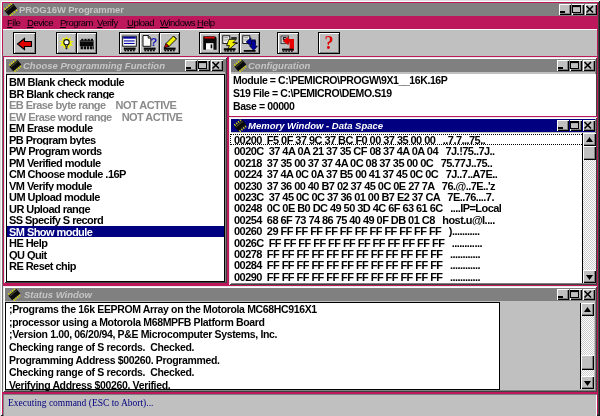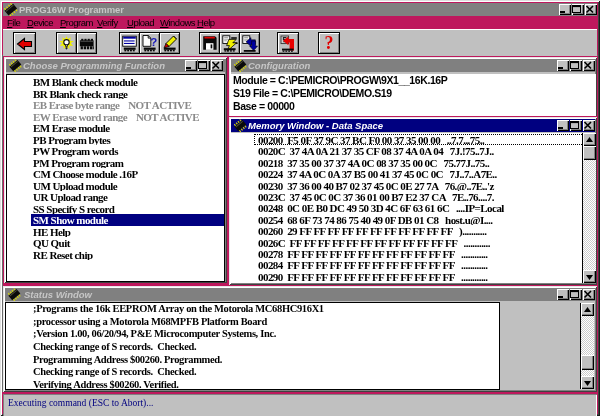--- a/index.html
+++ b/index.html
@@ -40,21 +40,21 @@
 .win { background:#c0c0c0;
   box-shadow: inset 1px 1px 0 #e8e8e8, inset -1px -1px 0 #404040,
               inset 2px 2px 0 #fff, inset -2px -2px 0 #808080; }
 .tbar { position:absolute; left:2px; top:2px; right:2px; height:13px;
   background:#808080; color:#c6c6c6; font-weight:bold; font-size:9.5px;
   line-height:13px;font-style:italic; }
 .tbar.active { background:#000080; color:#fff; }
 .tbar .txt { position:absolute; left:17px; top:0; white-space:nowrap; }
 .tbar .capbtn { top:1px; }
 .content { position:absolute; background:#fff; border:1px solid #000; }
-.mono { font-family:Liberation Serif, serif; font-weight:bold; color:#000;padding-left:24px; }
+.mono { font-family:Liberation Sans, sans-serif; font-weight:bold; color:#000; }
 .mono .row { white-space:pre; overflow:hidden; }
 
 
 #win-choose { left:4px; top:57px; width:223px; height:226px; }
 #choose-list { left:2px; top:17px; width:219px; height:208px; padding-top:1px; }
 #choose-list .row { height:11.5px; line-height:13px; font-size:11px;
   letter-spacing:-0.55px; padding-left:2px; }
 #choose-list .row.dim { color:#8a8a8a; }
 #choose-list .row.sel { background:#000080; color:#fff; }
 
@@ -295,22 +295,23 @@
           </svg></div>
     </div>
     <div class="content mono" id="choose-list">
       <div class="row">BM Blank check module</div>
       <div class="row">BR Blank check range</div>
       <div class="row dim">EB Erase byte range    NOT ACTIVE</div>
       <div class="row dim">EW Erase word range    NOT ACTIVE</div>
       <div class="row">EM Erase module</div>
       <div class="row">PB Program bytes</div>
       <div class="row">PW Program words</div>
-      <div class="row">PM Program rogram</div>
+      <div class="row">PM Verified module</div>
       <div class="row">CM Choose module .16P</div>
+      <div class="row">VM Verify module</div>
       <div class="row">UM Upload module</div>
       <div class="row">UR Upload range</div>
       <div class="row">SS Specify S record</div>
       <div class="row sel">SM Show module</div>
       <div class="row">HE Help</div>
       <div class="row">QU Quit</div>
       <div class="row">RE Reset chip</div>
     </div>
   </div>
 

